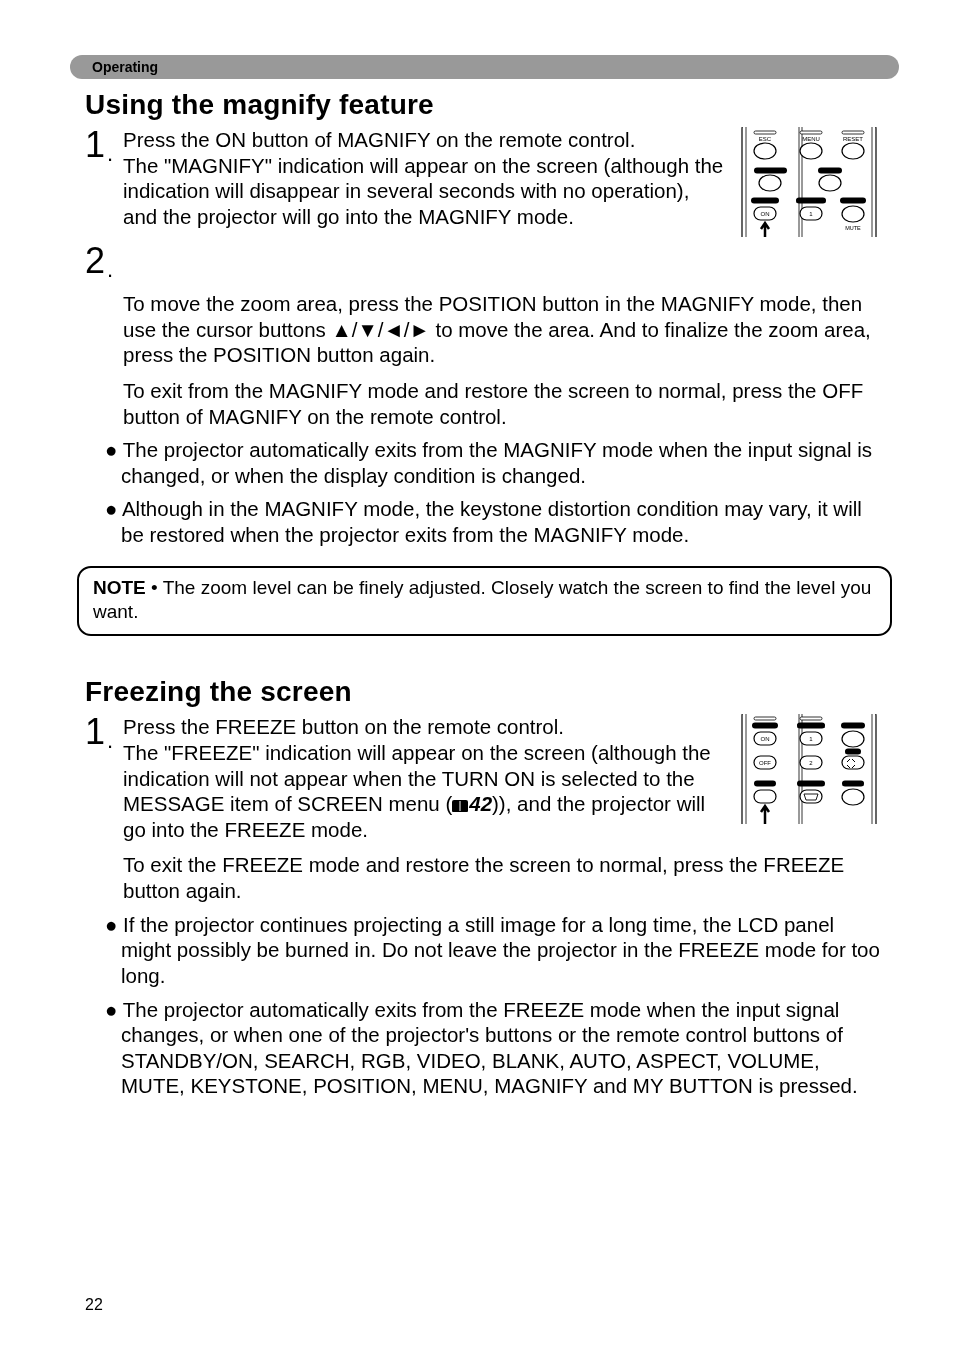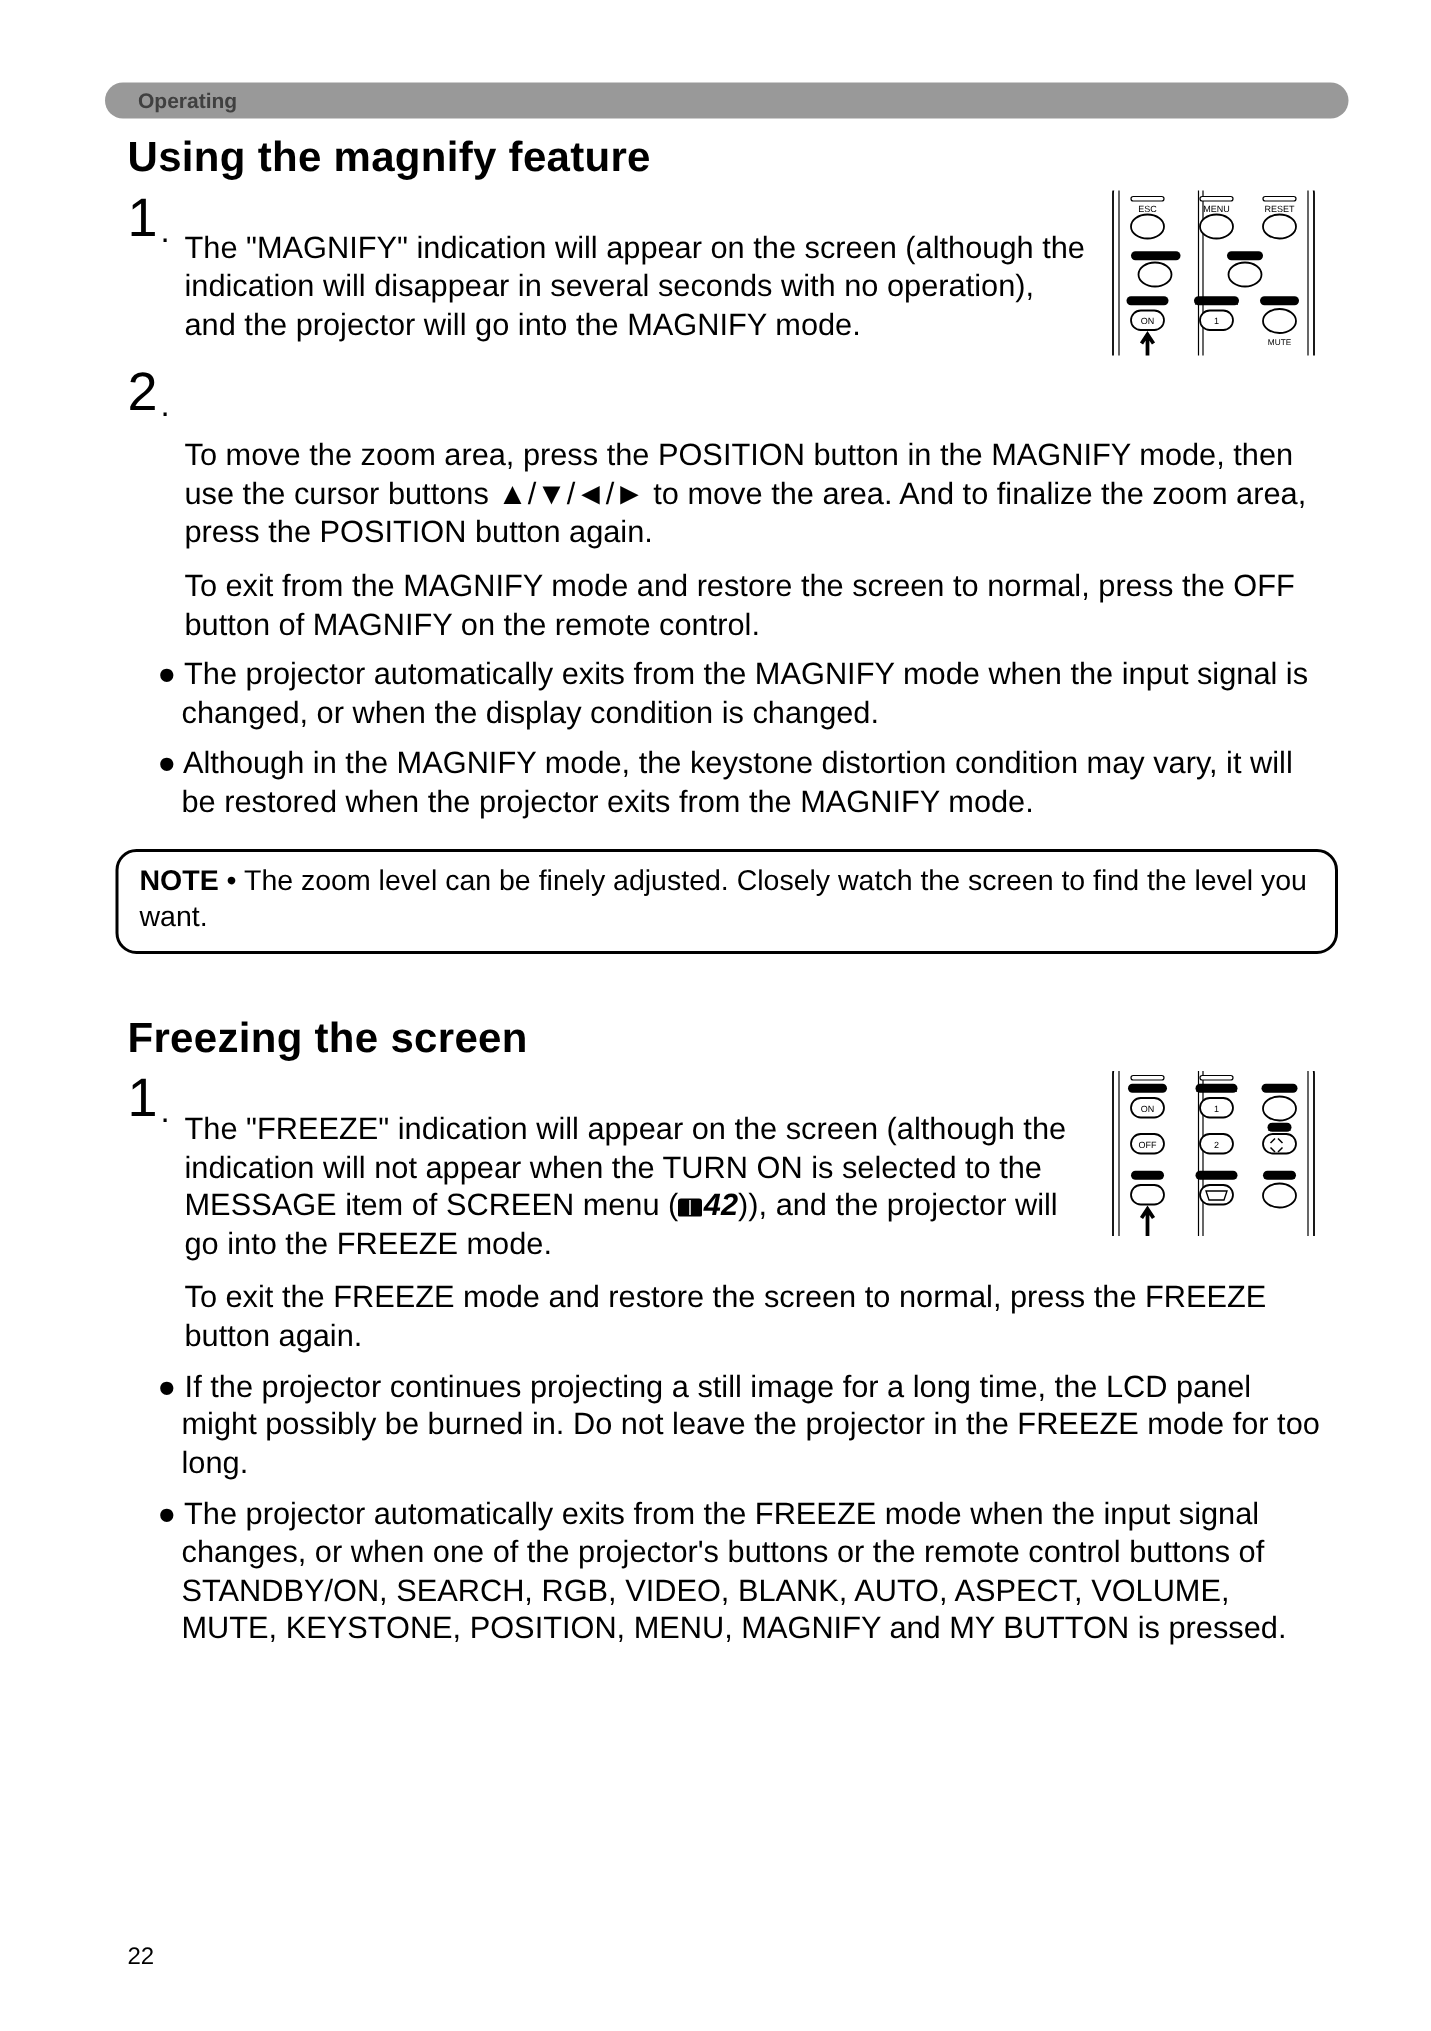--- a/index.html
+++ b/index.html
@@ -27,21 +27,21 @@
     left: -15px;
     right: -15px;
     top: 0;
     height: 24px;
     background: #999;
     border-radius: 12px;
     display: flex;
     align-items: center;
   }
   .section-tab-label {
-    color: #404040;
+    color: #000000;
     font-size: 14px;
     font-weight: bold;
     padding-left: 22px;
   }
   h2 {
     font-family: Arial, Helvetica, sans-serif;
     font-weight: 900;
     font-size: 28px;
     margin: 10px 0 6px 0;
     letter-spacing: 0.2px;
@@ -143,21 +143,21 @@
   </div>
 
   <h2>Using the magnify feature</h2>
 
   <div class="row">
     <div class="numcol">
       <span>1</span>
         <span class="dot">.</span>
     </div>
     <div class="bodycol" style="padding-right:6px;">
-      <br>
+      <span>Press the ON button of MAGNIFY on the remote control.</span><br>
       <span>The "MAGNIFY" indication will appear on the screen (although the indication will disappear in several seconds with no operation), and the projector will go into the MAGNIFY mode.</span>
     </div>
     <div class="remote">
       <svg width="150" height="110" viewBox="0 0 150 110">
         <defs>
           <clipPath id="clipA">
               <rect x="4" y="0" width="142" height="110"></rect>
             </clipPath>
         </defs>
         <g clip-path="url(#clipA)">
@@ -223,21 +223,21 @@
   </div>
 
   <h2 style="margin-top:40px;">Freezing the screen</h2>
 
   <div class="row">
     <div class="numcol">
       <span>1</span>
         <span class="dot">.</span>
     </div>
     <div class="bodycol" style="padding-right:2px;">
-      <br>
+      <span>Press the FREEZE button on the remote control.</span><br>
       <span>The "FREEZE" indication will appear on the screen (although the indication will not appear when the TURN ON is selected to the MESSAGE item of SCREEN menu (</span><span class="book-icon"></span><span class="ref">42</span><span>)), and the projector will go into the FREEZE mode.</span>
     </div>
     <div class="remote">
       <svg width="150" height="110" viewBox="0 0 150 110">
         <defs>
           <clipPath id="clipB">
               <rect x="4" y="0" width="142" height="110"></rect>
             </clipPath>
         </defs>
         <g clip-path="url(#clipB)">

